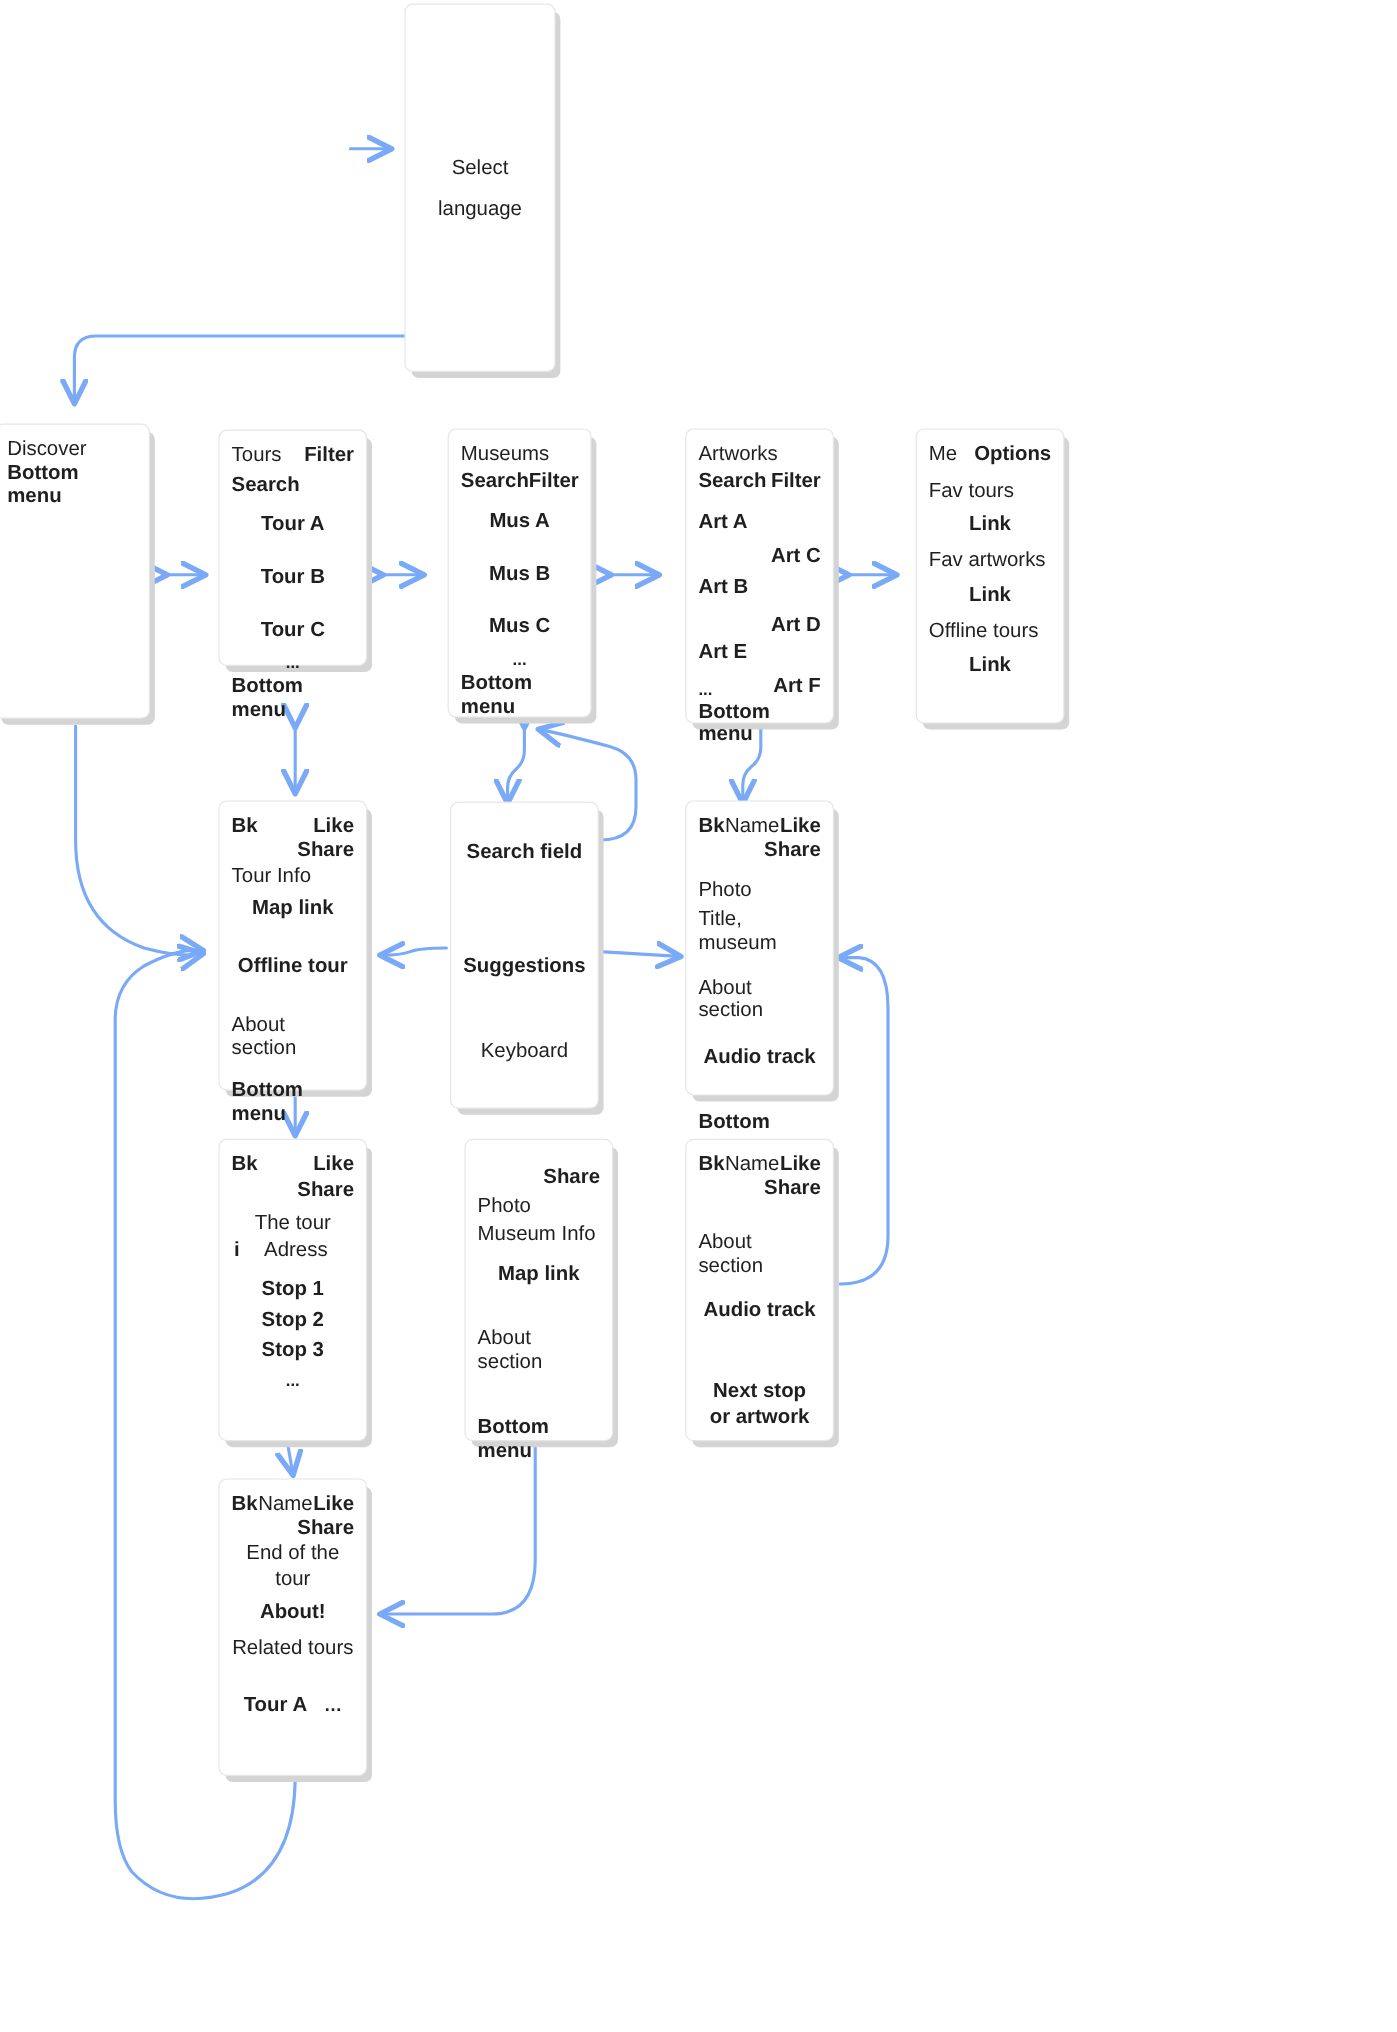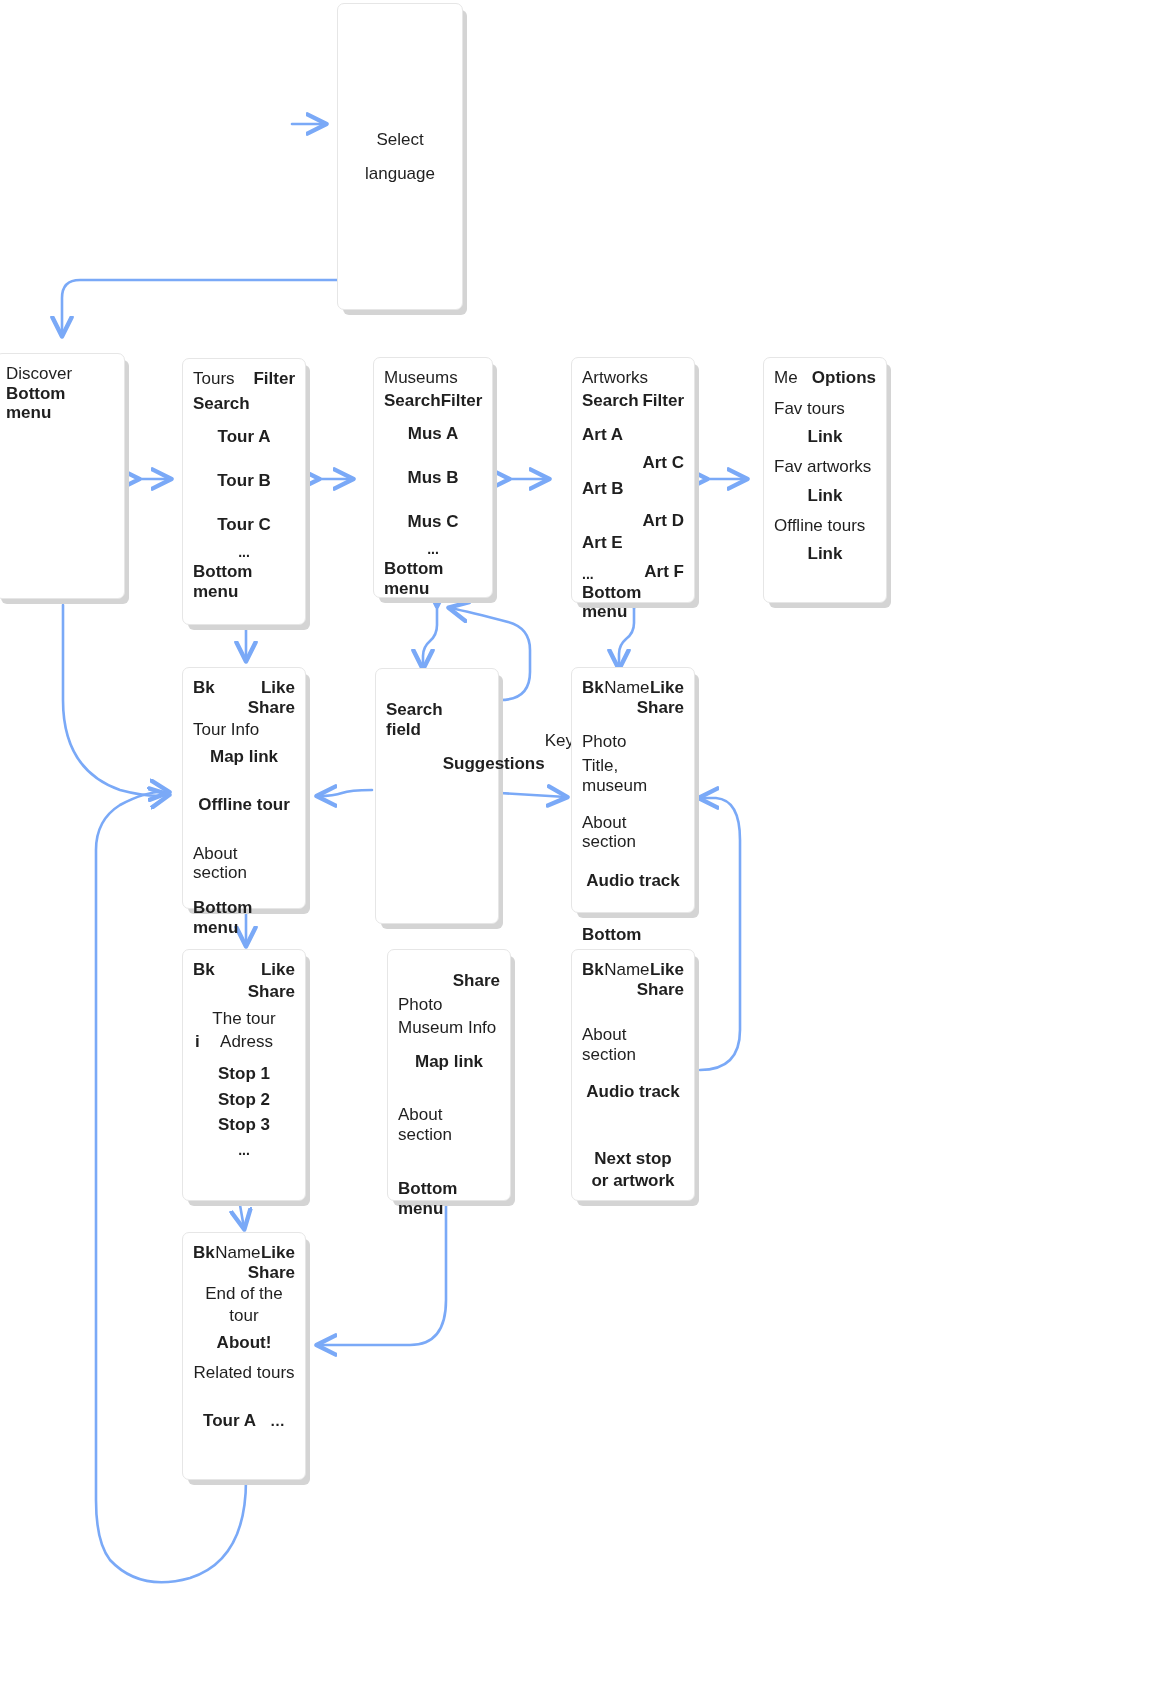--- a/index.html
+++ b/index.html
@@ -98,21 +98,21 @@
 
   <div class="card" style="left:-5px;top:353px;width:130px;height:246px;display:flex;flex-direction:column;">
     <div class="row s">
       <span class="n">Discover</span>
     </div>
     <div class="row s b">
       <span>Bottom menu</span>
     </div>
   </div>
 
-  <div class="card" style="left:182px;top:358px;width:124px;height:267px;display:flex;flex-direction:column;">
+  <div class="card" style="left:182px;top:358px;width:124px;height:197px;display:flex;flex-direction:column;">
     <div class="row sb">
       <span class="n">Tours</span>
       <span class="b">Filter</span>
     </div>
     <div class="row s b" style="margin-top:5px;">
       <span>Search</span>
     </div>
     <div class="row c b" style="margin-top:14px;">
       <span>Tour A</span>
     </div>
@@ -230,21 +230,21 @@
       <span>Offline tour</span>
     </div>
     <div class="row s" style="margin-top:29px;">
       <span class="n">About section</span>
     </div>
     <div class="row s b" style="margin-top:15px;">
       <span>Bottom menu</span>
     </div>
   </div>
 
-  <div class="card" style="left:375px;top:668px;width:124px;height:256px;display:flex;">
+  <div class="card" style="left:375px;top:668px;width:124px;height:256px;display:flex;flex-direction:column;">
     <div class="row c b" style="margin-top:21px;">
       <span>Search field</span>
     </div>
     <div class="row c b" style="margin-top:75px;">
       <span>Suggestions</span>
     </div>
     <div class="row c" style="margin-top:52px;">
       <span class="n">Keyboard</span>
     </div>
   </div>

